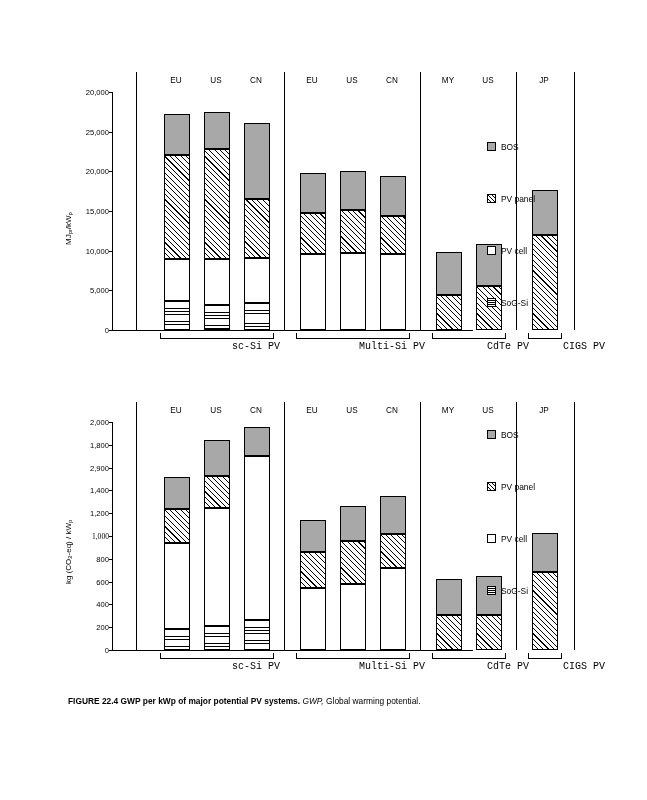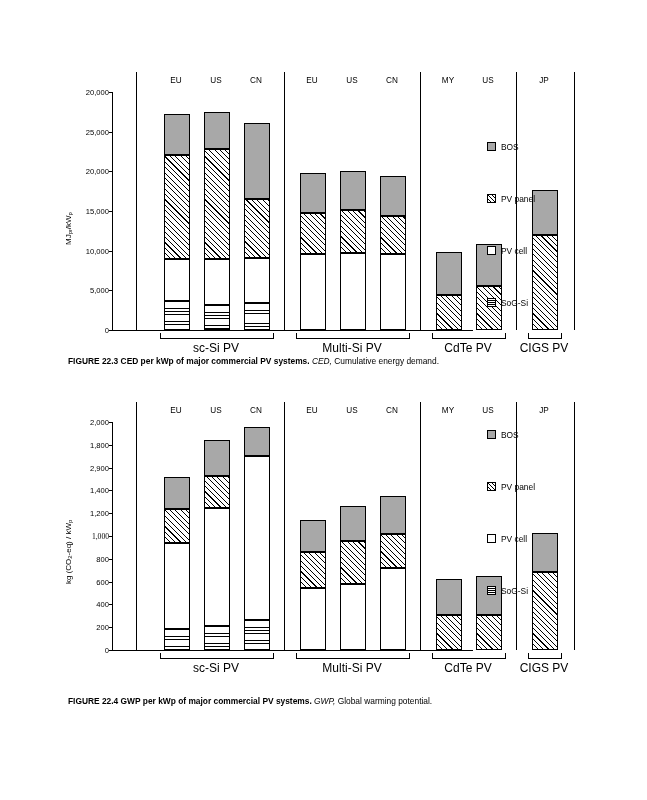--- a/index.html
+++ b/index.html
@@ -131,25 +131,26 @@
     text-align: center;
     transform: translateX(-50%);
   }
   .vrule {
     position: absolute;
     width: 1px;
     background: #000;
   }
   .grouplbl {
     position: absolute;
-    font-family: Liberation Sans, sans-serif;
-    font-size: 12px;
+    font-family: Liberation Mono, monospace;
+    font-size: 10px;
     text-align: center;
     transform: translateX(-50%);
     white-space: nowrap;
+    margin-left: 40px;
   }
   .bracket {
     position: absolute;
     border-left: 1px solid #000;
     border-right: 1px solid #000;
     border-bottom: 1px solid #000;
     height: 5px;
   }
   .legend-item {
     position: absolute;
@@ -276,26 +277,20 @@
         <div class="grouplbl" style="left: 352px; top: 281px;">Multi-Si PV</div>
         <div class="bracket" style="left: 432px; top: 273px; width: 72px;"></div>
         <div class="grouplbl" style="left: 468px; top: 281px;">CdTe PV</div>
         <div class="bracket" style="left: 528px; top: 273px; width: 32px;"></div>
         <div class="grouplbl" style="left: 544px; top: 281px;">CIGS PV</div>
         <div class="legend-item" style="left: 487px; top: 82px;"><span class="swatch bos"></span><span>BOS</span></div>
         <div class="legend-item" style="left: 487px; top: 134px;"><span class="swatch panel"></span><span>PV panel</span></div>
         <div class="legend-item" style="left: 487px; top: 186px;"><span class="swatch cell"></span><span>PV cell</span></div>
         <div class="legend-item" style="left: 487px; top: 238px;"><span class="swatch sog"></span><span>SoG-Si</span></div>
       </div>
-    <div class="caption" style="top: 296px;">
-      <span class="lbl">FIGURE 22.3</span>
-      <span class="lbl">CED per kWp of major commercial PV systems.</span>
-      <span class="ital">CED,</span>
-      <span>Cumulative energy demand.</span>
-    </div>
   </div>
 
   <div class="fig-block fig2">
     <div class="chart" id="chart2">
         <div class="plot" style="left: 112px; top: 32px; width: 360px; height: 228px;">
           <div class="ytick" style="top: 228px;">0</div>
           <div class="ytickmark" style="top: 228px;"></div>
           <div class="ytick" style="top: 205.2px;">200</div>
           <div class="ytickmark" style="top: 205.2px;"></div>
           <div class="ytick" style="top: 182.4px;">400</div>
@@ -384,19 +379,19 @@
         <div class="grouplbl" style="left: 468px; top: 271px;">CdTe PV</div>
         <div class="bracket" style="left: 528px; top: 263px; width: 32px;"></div>
         <div class="grouplbl" style="left: 544px; top: 271px;">CIGS PV</div>
         <div class="legend-item" style="left: 487px; top: 40px;"><span class="swatch bos"></span><span>BOS</span></div>
         <div class="legend-item" style="left: 487px; top: 92px;"><span class="swatch panel"></span><span>PV panel</span></div>
         <div class="legend-item" style="left: 487px; top: 144px;"><span class="swatch cell"></span><span>PV cell</span></div>
         <div class="legend-item" style="left: 487px; top: 196px;"><span class="swatch sog"></span><span>SoG-Si</span></div>
       </div>
     <div class="caption" style="top: 306px;">
       <span class="lbl">FIGURE 22.4</span>
-      <span class="lbl">GWP per kWp of major commercial PV systems.</span>
+      <span class="lbl">GWP per kWp of major potential PV systems.</span>
       <span class="ital">GWP,</span>
       <span>Global warming potential.</span>
     </div>
   </div>
 
 </div>
 
 </body></html>

